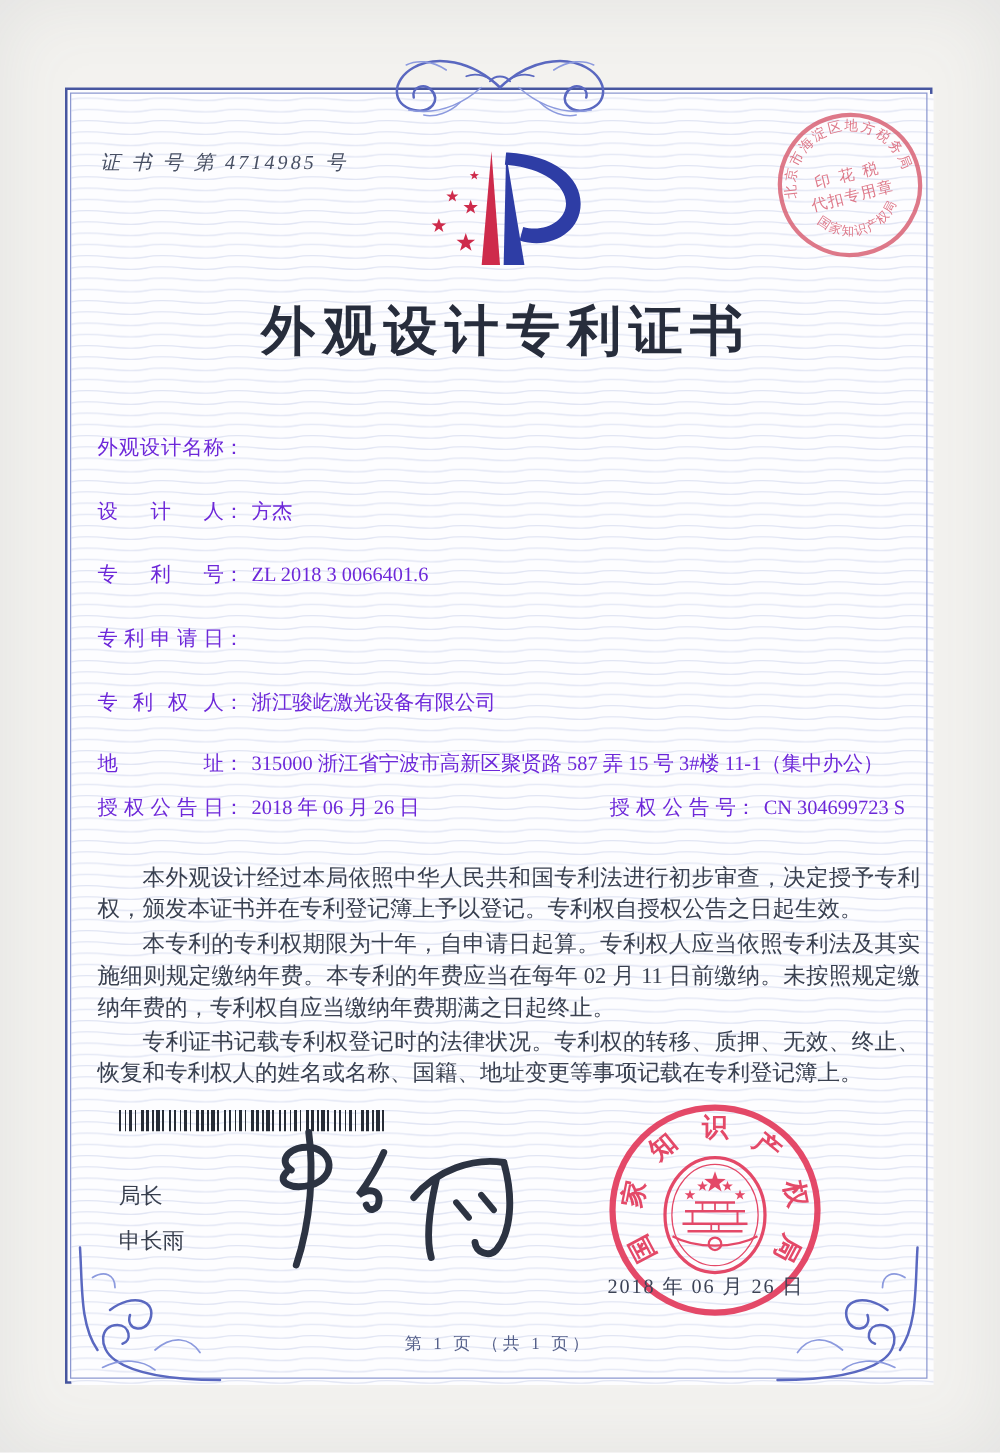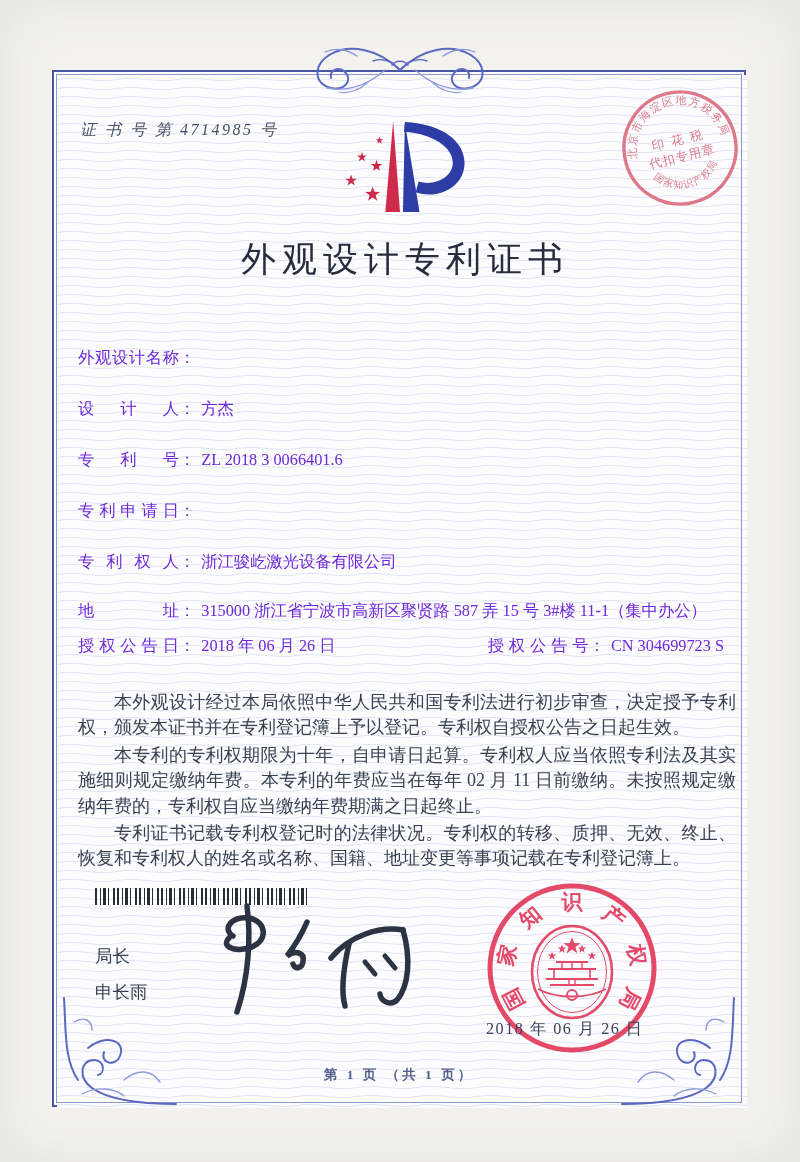--- a/index.html
+++ b/index.html
@@ -17,21 +17,21 @@
   
   .orn{position:absolute;pointer-events:none;}
   #orn-top{left:265px;top:40px;width:270px;height:60px;}
   #orn-bl{left:54px;top:990px;width:128px;height:120px;}
   #orn-br{right:56px;top:990px;width:128px;height:120px;}
   
   .cert-no{position:absolute;left:80px;top:120px;font-size:16px;letter-spacing:2.5px;color:#474f63;font-style:italic;}
   .logo{position:absolute;left:312px;top:104px;width:176px;height:120px;}
   .tax-stamp{position:absolute;left:606px;top:74px;width:148px;height:148px;opacity:.85;}
   .title{position:absolute;left:64px;right:54px;top:236px;text-align:center;
-    font-size:35px;font-weight:400;letter-spacing:6px;color:#272d3c;}
+    font-size:43px;font-weight:700;letter-spacing:6px;color:#272d3c;}
   
   .fields{position:absolute;left:78px;top:342px;width:656px;font-size:16.3px;color:#6d28d9;}
   .frow{display:flex;line-height:31px;margin-bottom:20px;}
   .frow.addr{line-height:27px;margin-bottom:6px;}
   .frow.split{justify-content:space-between;padding-right:10px;margin-bottom:0;}
   .fgroup{display:flex;}
   .flabel{display:inline-block;width:101px;text-align:justify;text-align-last:justify;flex:0 0 101px;}
   .fcolon{flex:0 0 auto;padding-right:6px;}
   .fvalue{flex:1 1 auto;}
   .split .fvalue{flex:0 1 auto;}
@@ -45,21 +45,21 @@
       #272c36 0 2px,transparent 2px 5px,
       #272c36 5px 6px,transparent 6px 8px,
       #272c36 8px 11px,transparent 11px 13px,
       #272c36 13px 14px,transparent 14px 18px,
       #272c36 18px 20px,transparent 20px 22px);}
   .signer{position:absolute;left:95px;top:938px;font-size:17.5px;line-height:36px;color:#373e4d;}
   .signature{position:absolute;left:203px;top:902px;width:228px;height:118px;}
   .seal{position:absolute;left:466px;top:862px;width:212px;height:212px;opacity:.92;}
   .seal-date{position:absolute;left:486px;top:1018px;font-size:16.2px;letter-spacing:1.5px;color:#3c4356;z-index:6;}
   .footer{position:absolute;left:52px;right:54px;top:1066px;text-align:center;
-    font-size:13.5px;letter-spacing:3px;color:#55608a;font-weight:bold;}
+    font-size:13.5px;letter-spacing:3px;color:#55608a;}
   svg text{font-family:"Liberation Serif","DejaVu Serif",serif;}
 </style>
 </head>
 <body>
 
 <div class="frame">
   <svg class="guilloche" width="100%" height="100%" preserveAspectRatio="none">
     <defs>
       <pattern id="wv" width="120" height="9" patternUnits="userSpaceOnUse">
         <path d="M0,4.5 C20,0.5 40,8.5 60,4.5 C80,0.5 100,8.5 120,4.5" fill="none" stroke="#e0e4f3" stroke-width="1"></path>

